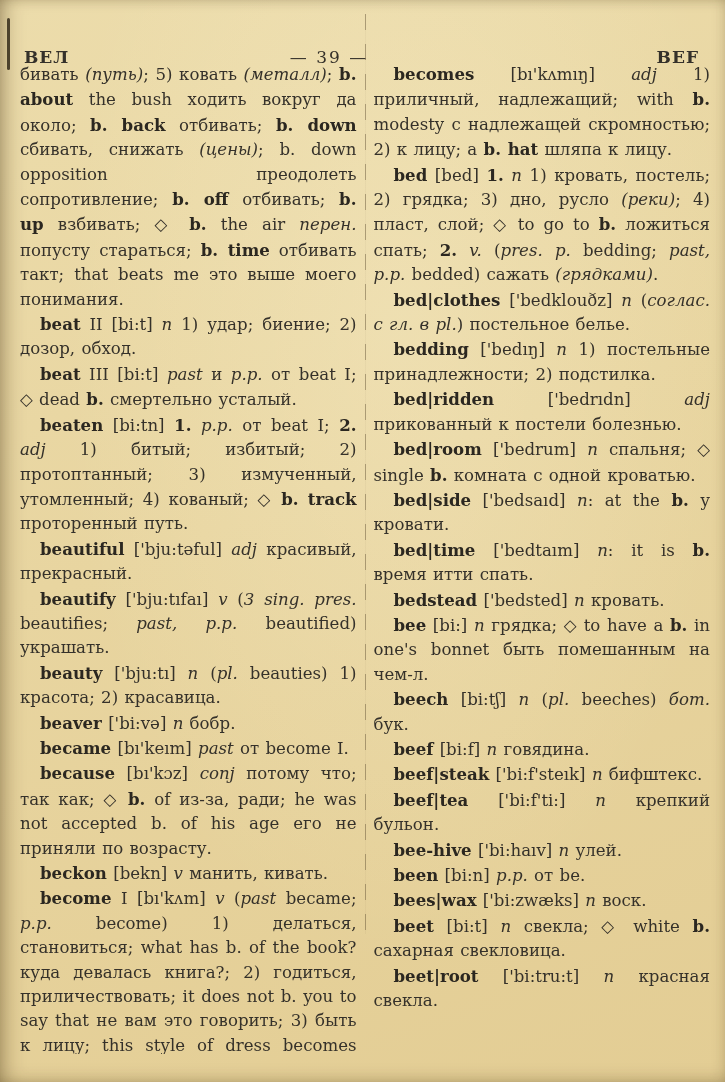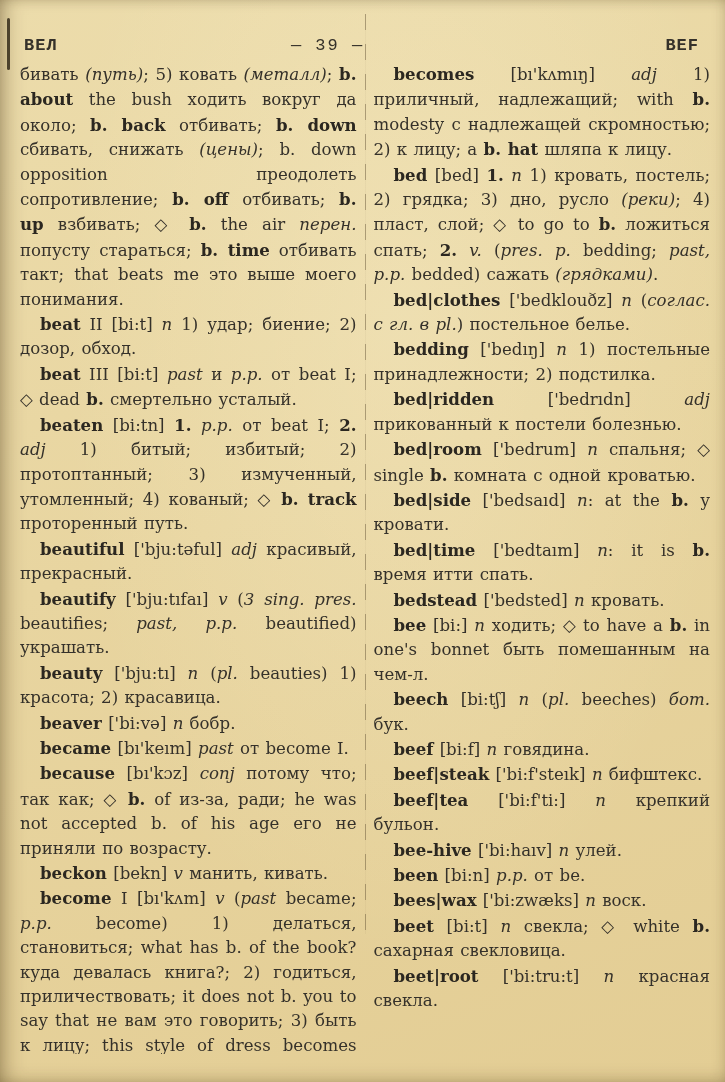--- a/index.html
+++ b/index.html
@@ -21,23 +21,23 @@
       inset 14px 0 22px -12px rgba(60,42,12,0.45),
       inset -8px 0 16px -10px rgba(60,42,12,0.22),
       inset 0 -10px 20px -12px rgba(60,42,12,0.25),
       inset 0 8px 14px -10px rgba(60,42,12,0.18);
   }
   .edge-line{
     position:absolute;left:7px;top:18px;width:3px;height:52px;
     background:rgba(30,22,10,0.75);border-radius:2px;
   }
   .header{
-    position:absolute;top:36px;left:24px;right:26px;
+    position:absolute;top:47px;left:24px;right:26px;
     display:flex;justify-content:space-between;align-items:baseline;
-    font-size:17px;letter-spacing:1px;font-family:Liberation Mono, monospace;
+    font-size:17px;letter-spacing:1px;
   }
   .header .corner{font-weight:bold;}
   .header .pageno{letter-spacing:2px;transform:translateX(-34px);}
   .columns{
     position:absolute;top:62px;left:20px;right:15px;bottom:28px;
     display:flex;gap:17px;
   }
   .col{
     flex:1 1 0;
     font-size:16.6px;line-height:24.4px;
@@ -88,21 +88,21 @@
     <div class="col">
         <p class="entry"><span class="run-b">becomes</span><span> [bı'kʌmıŋ] </span><span class="run-i">adj</span><span> 1) приличный, надлежащий; with </span><span class="run-b">b.</span><span> modesty с надлежащей скромностью; 2) к лицу; a </span><span class="run-b">b. hat</span><span> шляпа к лицу.</span></p>
         <p class="entry"><span class="run-b">bed</span><span> [bed] </span><span class="run-b">1.</span><span> </span><span class="run-i">n</span><span> 1) кровать, постель; 2) грядка; 3) дно, русло </span><span class="run-i">(реки)</span><span>; 4) пласт, слой; ◇ to go to </span><span class="run-b">b.</span><span> ложиться спать; </span><span class="run-b">2.</span><span> </span><span class="run-i">v.</span><span> (</span><span class="run-i">pres. p.</span><span> bedding; </span><span class="run-i">past, p.p.</span><span> bedded) сажать </span><span class="run-i">(грядками)</span><span>.</span></p>
         <p class="entry"><span class="run-b">bed|clothes</span><span> ['bedklouðz] </span><span class="run-i">n</span><span> (</span><span class="run-i">соглас. с гл. в pl.</span><span>) постельное белье.</span></p>
         <p class="entry"><span class="run-b">bedding</span><span> ['bedıŋ] </span><span class="run-i">n</span><span> 1) постельные принадлежности; 2) подстилка.</span></p>
         <p class="entry"><span class="run-b">bed|ridden</span><span> ['bedrıdn] </span><span class="run-i">adj</span><span> прикованный к постели болезнью.</span></p>
         <p class="entry"><span class="run-b">bed|room</span><span> ['bedrum] </span><span class="run-i">n</span><span> спальня; ◇ single </span><span class="run-b">b.</span><span> комната с одной кроватью.</span></p>
         <p class="entry"><span class="run-b">bed|side</span><span> ['bedsaıd] </span><span class="run-i">n</span><span>: at the </span><span class="run-b">b.</span><span> у кровати.</span></p>
         <p class="entry"><span class="run-b">bed|time</span><span> ['bedtaım] </span><span class="run-i">n</span><span>: it is </span><span class="run-b">b.</span><span> время итти спать.</span></p>
         <p class="entry"><span class="run-b">bedstead</span><span> ['bedsted] </span><span class="run-i">n</span><span> кровать.</span></p>
-        <p class="entry"><span class="run-b">bee</span><span> [bi:] </span><span class="run-i">n</span><span> ходить; ◇ to have a </span><span class="run-b">b.</span><span> in one's bonnet быть помешанным на чем-л.</span></p>
+        <p class="entry"><span class="run-b">bee</span><span> [bi:] </span><span class="run-i">n</span><span> грядка; ◇ to have a </span><span class="run-b">b.</span><span> in one's bonnet быть помешанным на чем-л.</span></p>
         <p class="entry"><span class="run-b">beech</span><span> [bi:tʃ] </span><span class="run-i">n</span><span> (</span><span class="run-i">pl.</span><span> beeches) </span><span class="run-i">бот.</span><span> бук.</span></p>
         <p class="entry"><span class="run-b">beef</span><span> [bi:f] </span><span class="run-i">n</span><span> говядина.</span></p>
         <p class="entry"><span class="run-b">beef|steak</span><span> ['bi:f'steık] </span><span class="run-i">n</span><span> бифштекс.</span></p>
         <p class="entry"><span class="run-b">beef|tea</span><span> ['bi:f'ti:] </span><span class="run-i">n</span><span> крепкий бульон.</span></p>
         <p class="entry"><span class="run-b">bee-hive</span><span> ['bi:haıv] </span><span class="run-i">n</span><span> улей.</span></p>
         <p class="entry"><span class="run-b">been</span><span> [bi:n] </span><span class="run-i">p.p.</span><span> от be.</span></p>
         <p class="entry"><span class="run-b">bees|wax</span><span> ['bi:zwæks] </span><span class="run-i">n</span><span> воск.</span></p>
         <p class="entry"><span class="run-b">beet</span><span> [bi:t] </span><span class="run-i">n</span><span> свекла; ◇ white </span><span class="run-b">b.</span><span> сахарная свекловица.</span></p>
         <p class="entry"><span class="run-b">beet|root</span><span> ['bi:tru:t] </span><span class="run-i">n</span><span> красная свекла.</span></p>
       </div>

